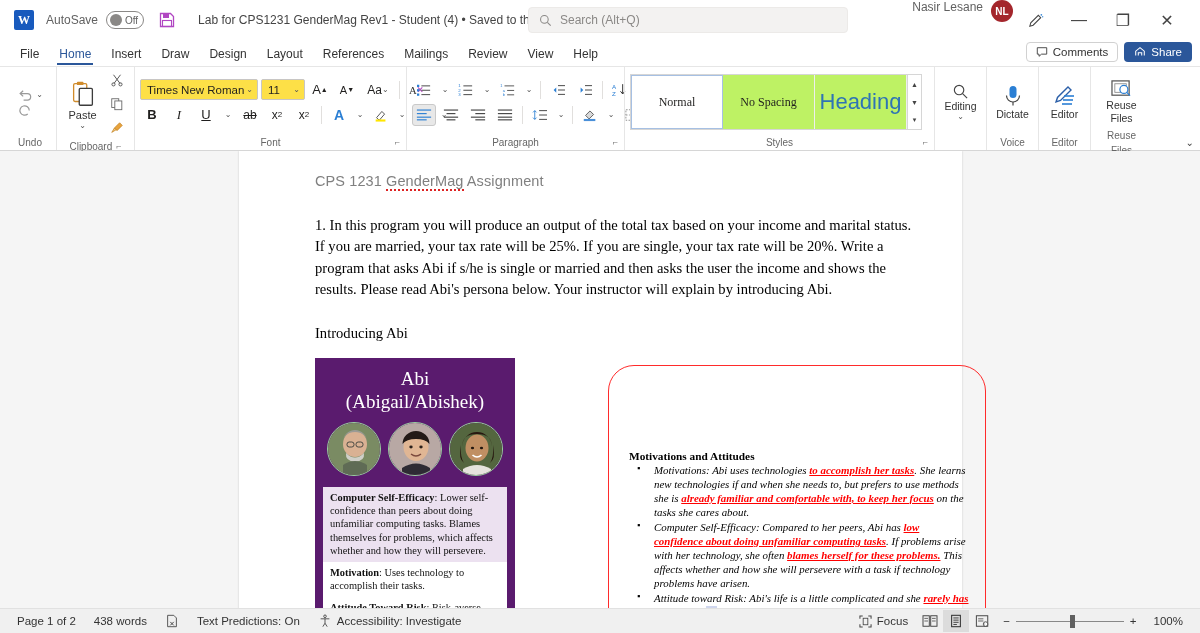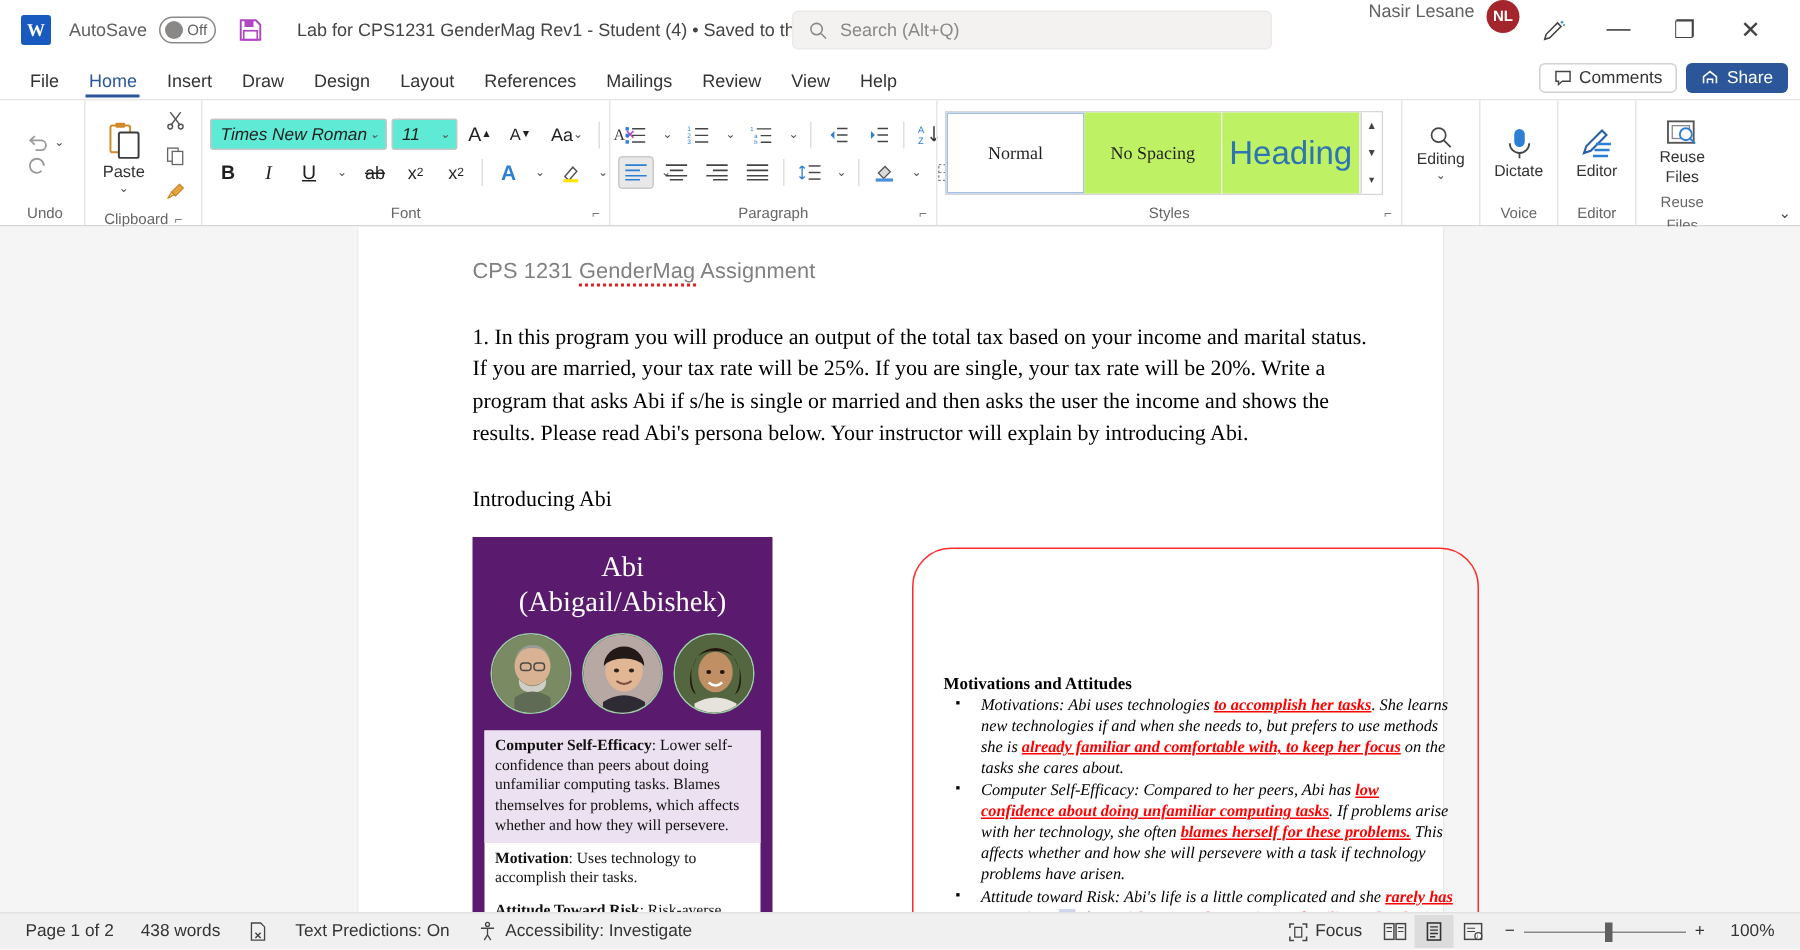--- a/index.html
+++ b/index.html
@@ -113,24 +113,23 @@
 
   
   .paste-btn { display: flex; flex-direction: column; align-items: center; width: 48px; }
   .paste-btn .lbl { font-size: 11px; color: #333; }
   .clip-side { display: flex; flex-direction: column; gap: 2px; padding-left: 2px; }
 
   
   .fontgrp-rows { display: flex; flex-direction: column; gap: 3px; }
   .frow { display: flex; align-items: center; gap: 3px; }
   .combo {
-    height: 21px; border: 1px solid #c8c6c4; border-radius: 2px; background: #5eead4;
+    height: 21px; border: 1px solid #c8c6c4; border-radius: 2px; background: #fde047;
     display: flex; align-items: center; padding: 0 4px 0 6px; font-size: 11.5px; color: #201f1e;
     justify-content: space-between;
-    font-style: italic;
   }
   .combo.fontname { width: 118px; }
   .combo.fontsize { width: 44px; }
   .fbtn { width: 24px; height: 22px; display: flex; align-items: center; justify-content: center;
           font-size: 13px; color: #201f1e; border-radius: 3px; }
   .sep-v { width: 1px; height: 18px; background: #e1dfdd; margin: 0 2px; }
 
   
   .styles-gallery {
     display: flex; border: 1px solid #d6d6d6; height: 56px; align-items: stretch; background: #fff;

